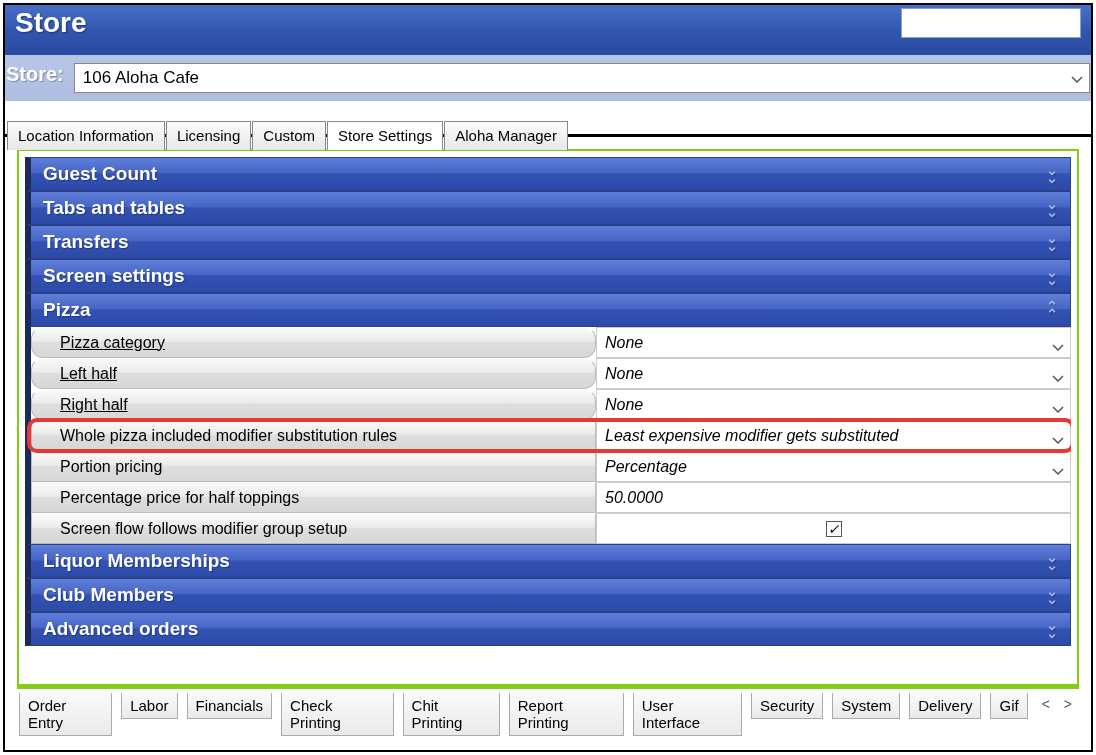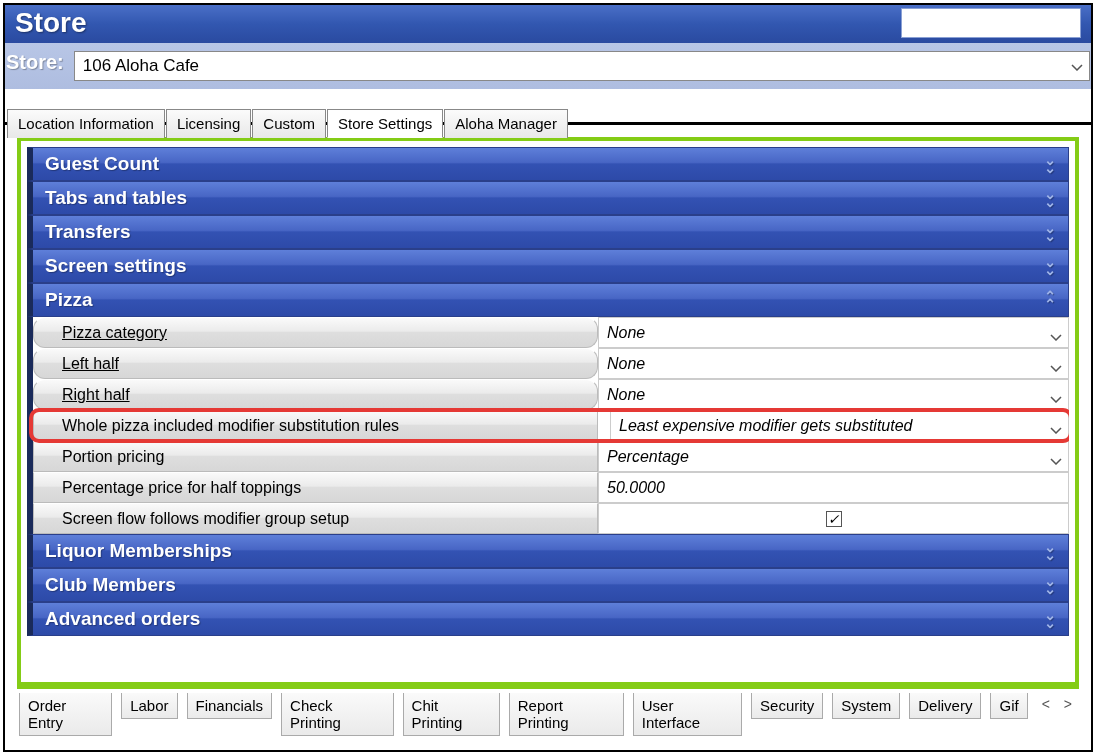--- a/index.html
+++ b/index.html
@@ -15,21 +15,21 @@
     border: 2px solid #000;
     width: 1090px;
     height: 749px;
     background: #fff;
     display: flex;
     flex-direction: column;
   }
   
   .title-bar {
     background: linear-gradient(to bottom, #4a6fc7 0%, #3257b0 50%, #2a4aa0 100%);
-    padding: 2px 10px 4px 10px;
+    padding: 2px 10px 16px 10px;
     display: flex;
     align-items: center;
   }
   .title-bar h1 {
     color: #fff;
     font-size: 28px;
     font-weight: bold;
     margin: 0;
     text-shadow: 1px 1px 2px rgba(0,0,0,0.4);
   }
@@ -98,21 +98,21 @@
   
   .content-wrap {
     flex: 1;
     padding: 12px;
     background: #fff;
     display: flex;
     flex-direction: column;
     overflow: hidden;
   }
   .panel-outer {
-    border: 4px solid #84cc16;
+    border: 2px solid #84cc16;
     flex: 1;
     padding: 6px;
     display: flex;
     flex-direction: column;
     overflow: hidden;
     text-align: right;
   }
   .accordion {
     flex: 1;
     overflow: hidden;
@@ -178,21 +178,20 @@
     height: 16px;
     border: 1px solid #555;
     display: flex;
     align-items: center;
     justify-content: center;
     font-size: 14px;
     line-height: 1;
   }
   .highlight-row {
     position: relative;
-    gap: 12px;
   }
   .highlight-overlay {
     position: absolute;
     left: -4px;
     right: -4px;
     top: -2px;
     bottom: -2px;
     border: 4px solid #e53935;
     border-radius: 10px;
     pointer-events: none;

